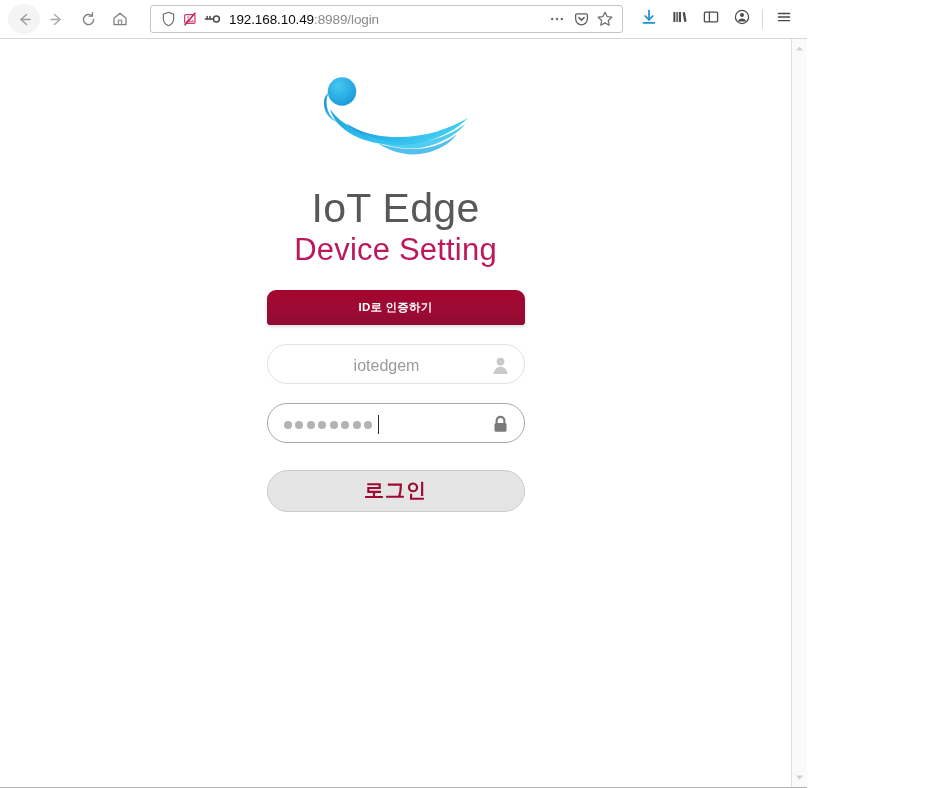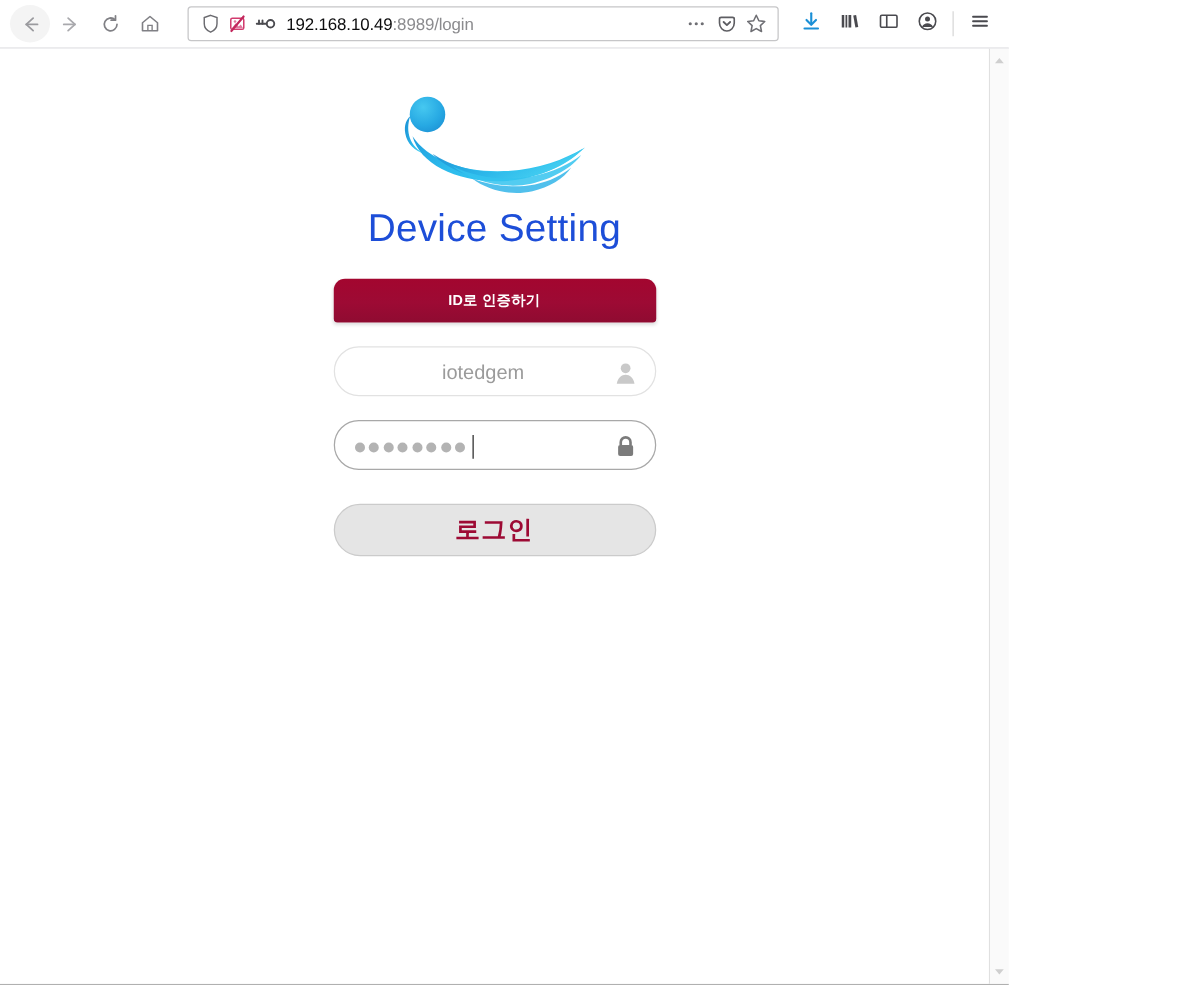--- a/index.html
+++ b/index.html
@@ -125,21 +125,21 @@
   .title {
     font-size: 41px;
     color: #58585a;
     font-weight: 400;
     letter-spacing: 0.3px;
     line-height: 1.05;
     margin-top: 24px;
   }
   .subtitle {
     font-size: 31px;
-    color: #1d4ed8;
+    color: #be185d;
     font-weight: 400;
     letter-spacing: 0.2px;
     line-height: 1.15;
     margin-top: 2px;
   }
 
   .form { width: 258px; margin-top: 22px; text-align: center; }
 
   .auth-tab {
     width: 258px;
@@ -412,20 +412,21 @@
             <path d="M24 38 C36 56 62 66 92 66 C120 66 143 58 162 47 C144 64 118 74 92 74 C58 74 30 60 24 38 Z" fill="url(#wv1)"></path>
 
             <path d="M40 52 C58 64 82 69 108 66 C130 63.5 148 56 160 48 C150 60 130 69 108 72 C80 75.5 54 67 40 52 Z" fill="url(#wv2)" opacity="0.92"></path>
 
             <path d="M56 62 C74 71 98 74 120 70 C136 67 150 60 159 53 C152 63 136 72 119 76 C96 81 70 73 56 62 Z" fill="#34c3ef" opacity="0.85"></path>
 
             <path d="M72 72 C88 78 106 79.5 122 76.5 C134 74 144 69 151 63 C145 72 133 79 120 82 C102 86 84 81 72 72 Z" fill="#25b0e7" opacity="0.8"></path>
           </svg>
         </div>
 
+        <div class="title">IoT Edge</div>
         <div class="subtitle">Device Setting</div>
 
         <div class="form">
 
           <div class="auth-tab">
             <span>ID로 인증하기</span>
           </div>
 
           <div class="field">
             <span class="val" placeholder="iotedgem">iotedgem</span>

